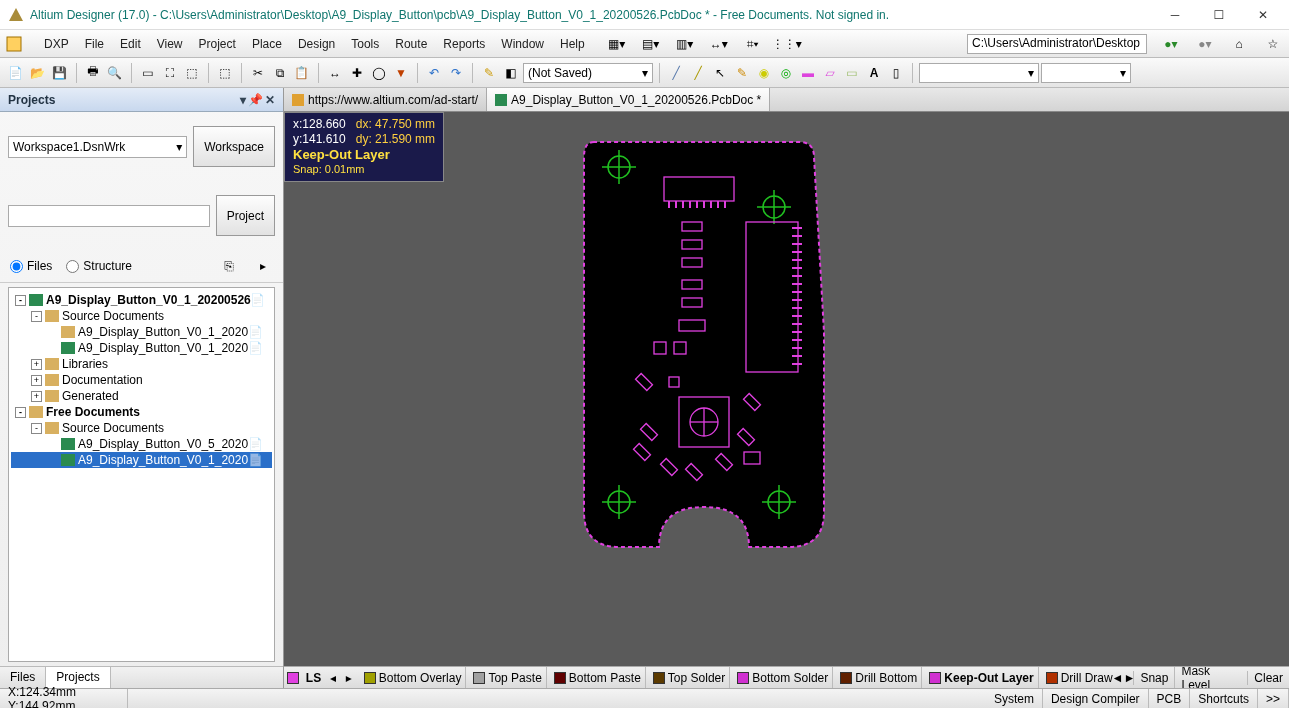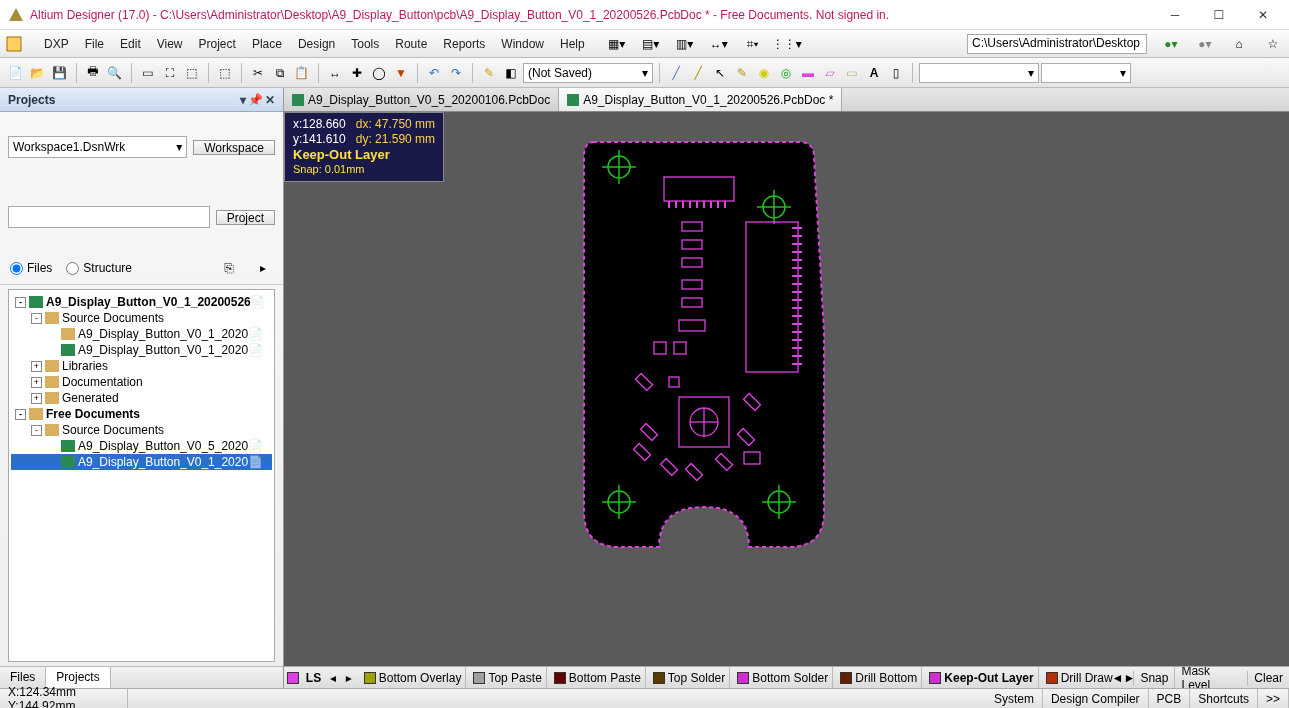--- a/index.html
+++ b/index.html
@@ -1,36 +1,36 @@
 <!DOCTYPE html>
 <html><head>
 <meta charset="utf-8">
 <style>
 * { margin:0; padding:0; box-sizing:border-box; font-family:"Segoe UI",Tahoma,sans-serif; font-size:12px; }
 body { width:1289px; height:708px; background:#f0f0f0; overflow:hidden; display:flex; flex-direction:column; }
 .titlebar { height:30px; background:#fff; display:flex; align-items:center; padding:0 8px; border-bottom:1px solid #ddd; }
 .titlebar .logo { width:16px; height:16px; margin-right:6px; }
-.titlebar .title { flex:1; color:#be185d; }
+.titlebar .title { flex:1; color:#0f766e; }
 .winbtns { display:flex; gap:8px; }
 .winbtns span { width:36px; height:24px; display:flex; align-items:center; justify-content:center; color:#333; cursor:pointer; }
 .menubar { height:28px; background:linear-gradient(#fdfdfd,#e8e8e8); border-bottom:1px solid #bbb; display:flex; align-items:center; padding:0 6px; gap:14px; }
 .menuitem { padding:4px 8px; color:#222; cursor:pointer; }
 .menubar .spacer { flex:1; }
 .menubar .path { width:180px; height:20px; background:#fff; border:1px solid #aaa; padding:1px 4px; overflow:hidden; white-space:nowrap; }
 .iconbtn { width:20px; height:20px; border:1px solid transparent; display:flex; align-items:center; justify-content:center; cursor:pointer; }
 .toolbar { height:30px; background:linear-gradient(#fafafa,#e5e5e5); border-bottom:1px solid #bbb; display:flex; align-items:center; padding:0 6px; gap:2px; }
 .toolbar .sep { width:1px; height:20px; background:#bbb; margin:0 4px; }
 .toolbar .combo { height:20px; background:#fff; border:1px solid #aaa; padding:1px 4px; display:flex; align-items:center; }
 .main { flex:1; display:flex; overflow:hidden; }
 .leftpanel { width:284px; background:linear-gradient(#f7f7f7,#eee); border-right:1px solid #999; display:flex; flex-direction:column; }
 .panelhdr { height:24px; background:linear-gradient(#e4ecf7,#c8d8ee); border-bottom:1px solid #9ab; display:flex; align-items:center; padding:0 8px; font-weight:bold; color:#234; }
 .panelhdr .hbtns { margin-left:auto; display:flex; gap:2px; color:#345; }
-.panelrow { display:flex; align-items:center; padding:24px 8px; gap:6px;justify-content:center; }
+.panelrow { display:flex; align-items:center; padding:14px 8px; gap:6px;justify-content:center; }
 .panelrow input[type=text] { flex:1; height:22px; border:1px solid #aaa; padding:0 4px; background:#fff; }
-.panelrow button { height:15px; padding:0 10px; border:1px solid #999; background:linear-gradient(#fdfdfd,#e2e2e2); cursor:pointer; }
+.panelrow button { height:41px; padding:0 10px; border:1px solid #999; background:linear-gradient(#fdfdfd,#e2e2e2); cursor:pointer; }
 .panelrow .drop { flex:1; height:22px; border:1px solid #aaa; background:#fff; display:flex; align-items:center; padding:0 4px; }
 .radio-row { display:flex; align-items:center; gap:14px; padding:6px 10px; border-bottom:1px solid #ccc; }
 .radio-row label { display:flex; align-items:center; gap:4px; }
 .tree { flex:1; background:#fff; border:1px solid #aaa; margin:4px 8px; overflow:auto; padding:4px 2px; }
 .tnode { display:flex; align-items:center; height:16px; padding:0 2px; white-space:nowrap; cursor:pointer; }
 .tnode .exp { width:11px; height:11px; border:1px solid #888; font-size:9px; line-height:9px; text-align:center; margin-right:3px; background:#fff; }
 .tnode .noexp { width:11px; margin-right:3px; }
 .tnode .ficon { width:14px; height:12px; margin-right:3px; }
 .tnode.sel { background:#2a6fc9; color:#fff; }
 .tnode.bold { font-weight:bold; }
@@ -250,22 +250,22 @@
       </div>
     <div class="lefttabs">
       <div>Files</div>
       <div class="active">Projects</div>
     </div>
   </div>
 
   <div class="center">
     <div class="edtabs" id="edtabs">
         <div class="edtab">
-          <span class="tabicon" style="background: rgb(42, 138, 80);"></span>
-          <span>A9_Display_Button_V0_5_20200106.PcbDoc</span>
+          <span class="tabicon" style="background: rgb(224, 160, 48);"></span>
+          <span>https://www.altium.com/ad-start/</span>
         </div>
         <div class="edtab active">
           <span class="tabicon" style="background: rgb(42, 138, 80);"></span>
           <span>A9_Display_Button_V0_1_20200526.PcbDoc *</span>
         </div>
       </div>
     <div class="canvas">
       <div class="infobox">
         <div class="l1"><span>x:128.660</span>&nbsp;&nbsp;&nbsp;<b>dx: 47.750  mm</b></div>
         <div class="l1"><span>y:141.610</span>&nbsp;&nbsp;&nbsp;<b>dy: 21.590  mm</b></div>

